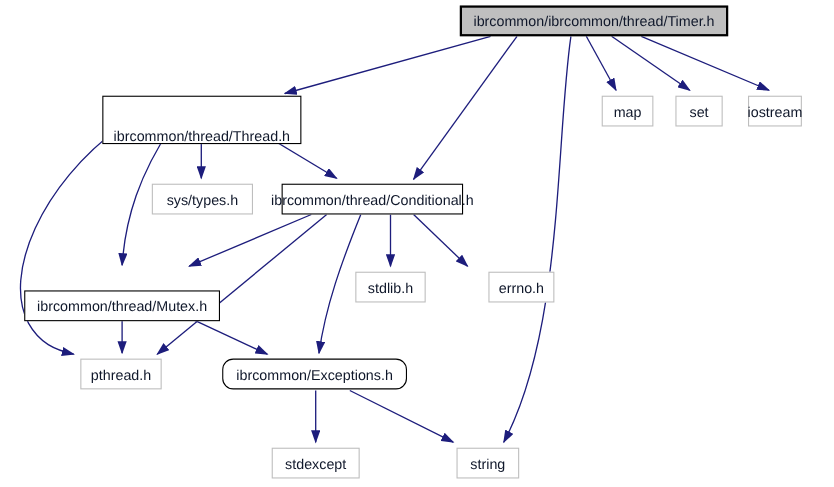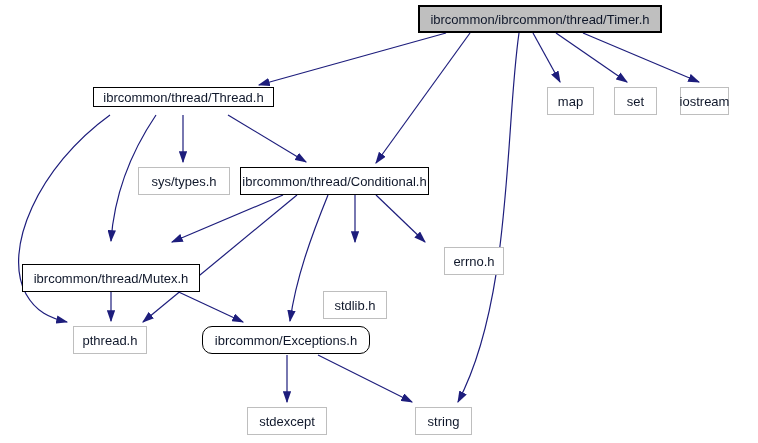--- a/index.html
+++ b/index.html
@@ -77,42 +77,42 @@
         <path d="M111,274 L111,321" class="edge" stroke="#1d1d7c" marker-end="url(#arrow)"></path>
         <path d="M140,274 L243,322" class="edge" stroke="#1d1d7c" marker-end="url(#arrow)"></path>
         <path d="M287,355 L287,402" class="edge" stroke="#1d1d7c" marker-end="url(#arrow)"></path>
         <path d="M318,355 L412,402" class="edge" stroke="#1d1d7c" marker-end="url(#arrow)"></path>
       </g>
   </svg>
   <div>
       <div class="node current" style="left: 418px; top: 5px; width: 244px; height: 28px;">
         <span>ibrcommon/ibrcommon/thread/Timer.h</span>
       </div>
-      <div class="node internal" style="left: 93px; top: 87px; width: 181px; height: 20px;">
+      <div class="node internal" style="left: 93px; top: 87px; width: 181px; height: 44px; align-items: flex-end;">
         <span>ibrcommon/thread/Thread.h</span>
       </div>
       <div class="node external" style="left: 547px; top: 87px; width: 47px; height: 28px; justify-content: center;">
         <span>map</span>
       </div>
       <div class="node external" style="left: 614px; top: 87px; width: 43px; height: 28px;">
         <span>set</span>
       </div>
       <div class="node external" style="left: 680px; top: 87px; width: 49px; height: 28px;">
         <span>iostream</span>
       </div>
       <div class="node external" style="left: 138px; top: 167px; width: 92px; height: 28px;">
         <span>sys/types.h</span>
       </div>
-      <div class="node internal" style="left: 240px; top: 167px; width: 189px; height: 28px;">
+      <div class="node internal" style="left: 256px; top: 167px; width: 165px; height: 28px;">
         <span>ibrcommon/thread/Conditional.h</span>
       </div>
       <div class="node internal" style="left: 22px; top: 264px; width: 178px; height: 28px;">
         <span>ibrcommon/thread/Mutex.h</span>
       </div>
-      <div class="node external" style="left: 323px; top: 247px; width: 64px; height: 28px; margin-top: 44px;">
+      <div class="node external" style="left: 323px; top: 247px; width: 64px; height: 28px;">
         <span>stdlib.h</span>
       </div>
       <div class="node external" style="left: 412px; top: 247px; width: 60px; height: 28px; margin-left: 32px;">
         <span>errno.h</span>
       </div>
       <div class="node external" style="left: 73px; top: 326px; width: 74px; height: 28px;">
         <span>pthread.h</span>
       </div>
       <div class="node internal" style="left: 202px; top: 326px; width: 168px; height: 28px; border-radius: 10px;">
         <span>ibrcommon/Exceptions.h</span>

